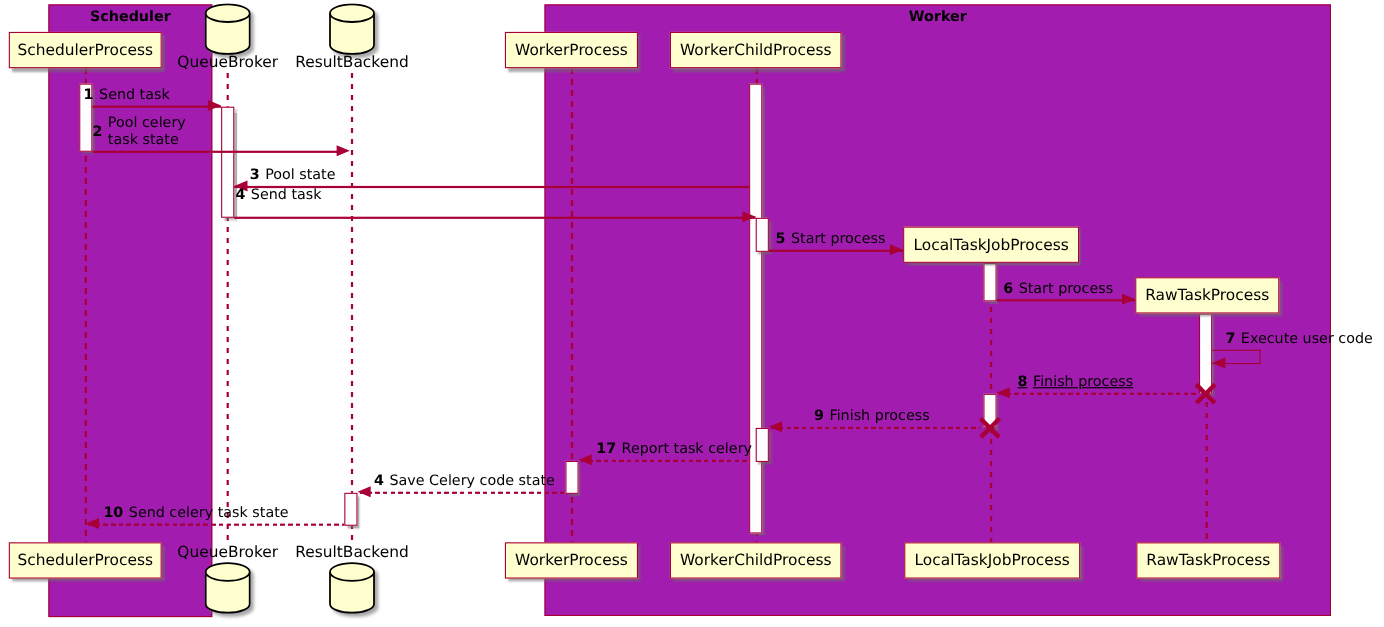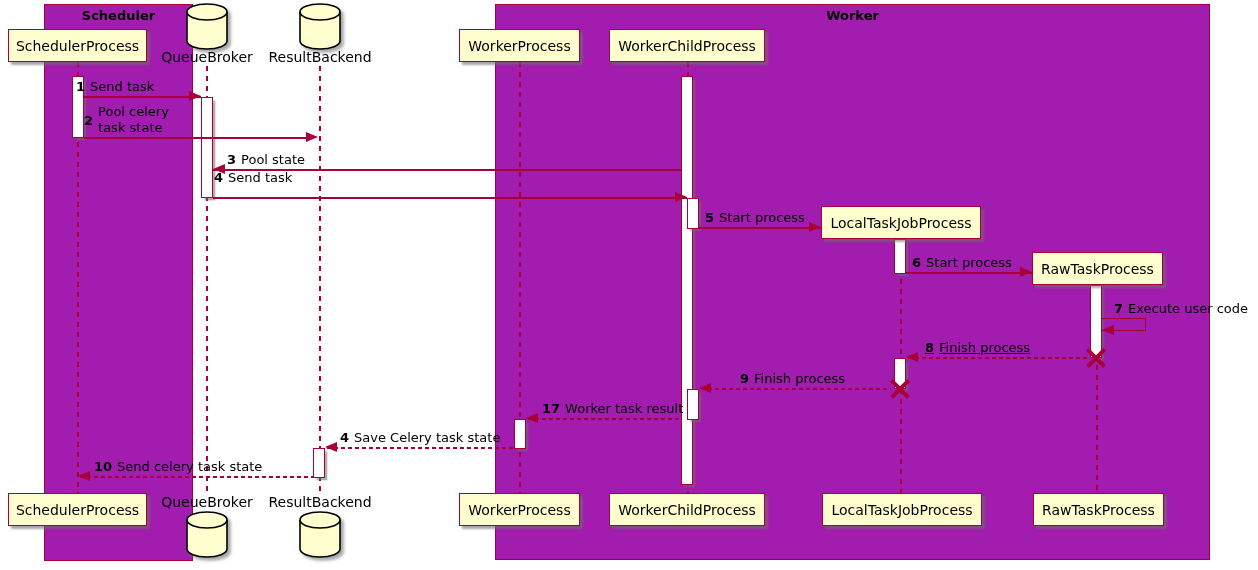--- a/index.html
+++ b/index.html
@@ -106,25 +106,25 @@
   <div class="mline-d" style="left:908px;top:357px;width:180px;"></div>
   <div class="arr-l" style="left:906px;top:352px;"></div>
   <div class="mlabel" style="left:925px;top:340px;text-decoration:underline;"><span class="mnum">8</span><span>Finish process</span></div>
 
   <div class="mline-d" style="left:701px;top:388px;width:190px;"></div>
   <div class="arr-l" style="left:699px;top:383px;"></div>
   <div class="mlabel" style="left:740px;top:371px;"><span class="mnum">9</span><span>Finish process</span></div>
 
   <div class="mline-d" style="left:528px;top:418px;width:153px;"></div>
   <div class="arr-l" style="left:526px;top:413px;"></div>
-  <div class="mlabel" style="left:542px;top:401px;"><span class="mnum">17</span><span>Worker task result</span></div>
+  <div class="mlabel" style="left:542px;top:401px;"><span class="mnum">17</span><span>Report task celery</span></div>
 
   <div class="mline-d" style="left:327px;top:447px;width:187px;"></div>
   <div class="arr-l" style="left:325px;top:442px;"></div>
-  <div class="mlabel" style="left:340px;top:430px;"><span class="mnum">4</span><span>Save Celery task state</span></div>
+  <div class="mlabel" style="left:340px;top:430px;"><span class="mnum">4</span><span>Save Celery code state</span></div>
 
   <div class="mline-d" style="left:80px;top:476px;width:233px;"></div>
   <div class="arr-l" style="left:78px;top:471px;"></div>
   <div class="mlabel" style="left:94px;top:459px;"><span class="mnum">10</span><span>Send celery task state</span></div>
 
   <div class="xmark" style="left:889px;top:378px;"></div>
   <div class="xmark" style="left:1085px;top:347px;"></div>
 
   <div class="pbox" style="left:8px;top:29px;width:139px;height:33px;">
       <span>SchedulerProcess</span>

